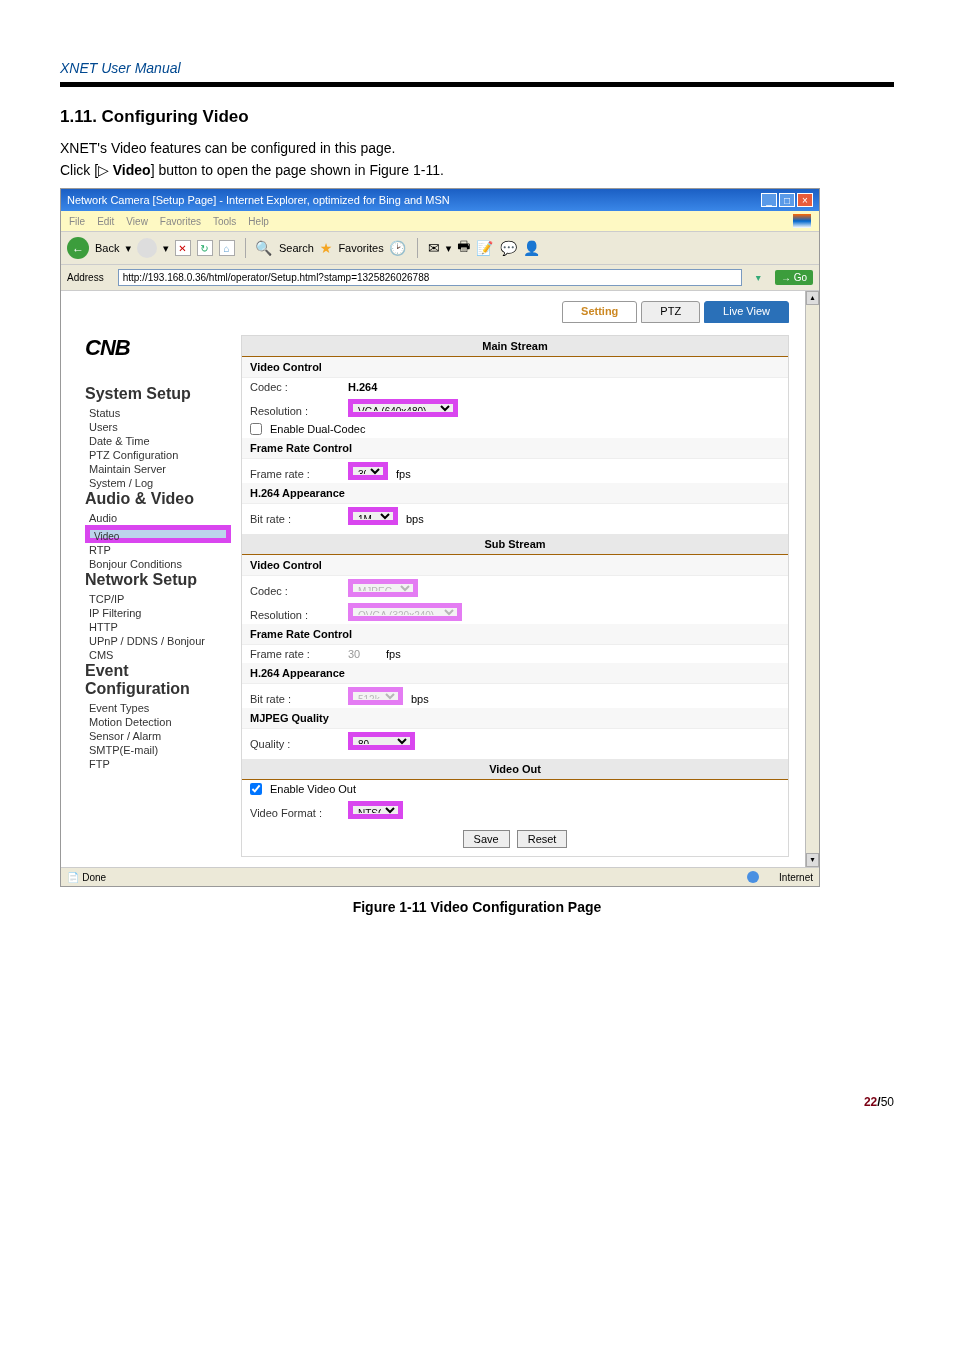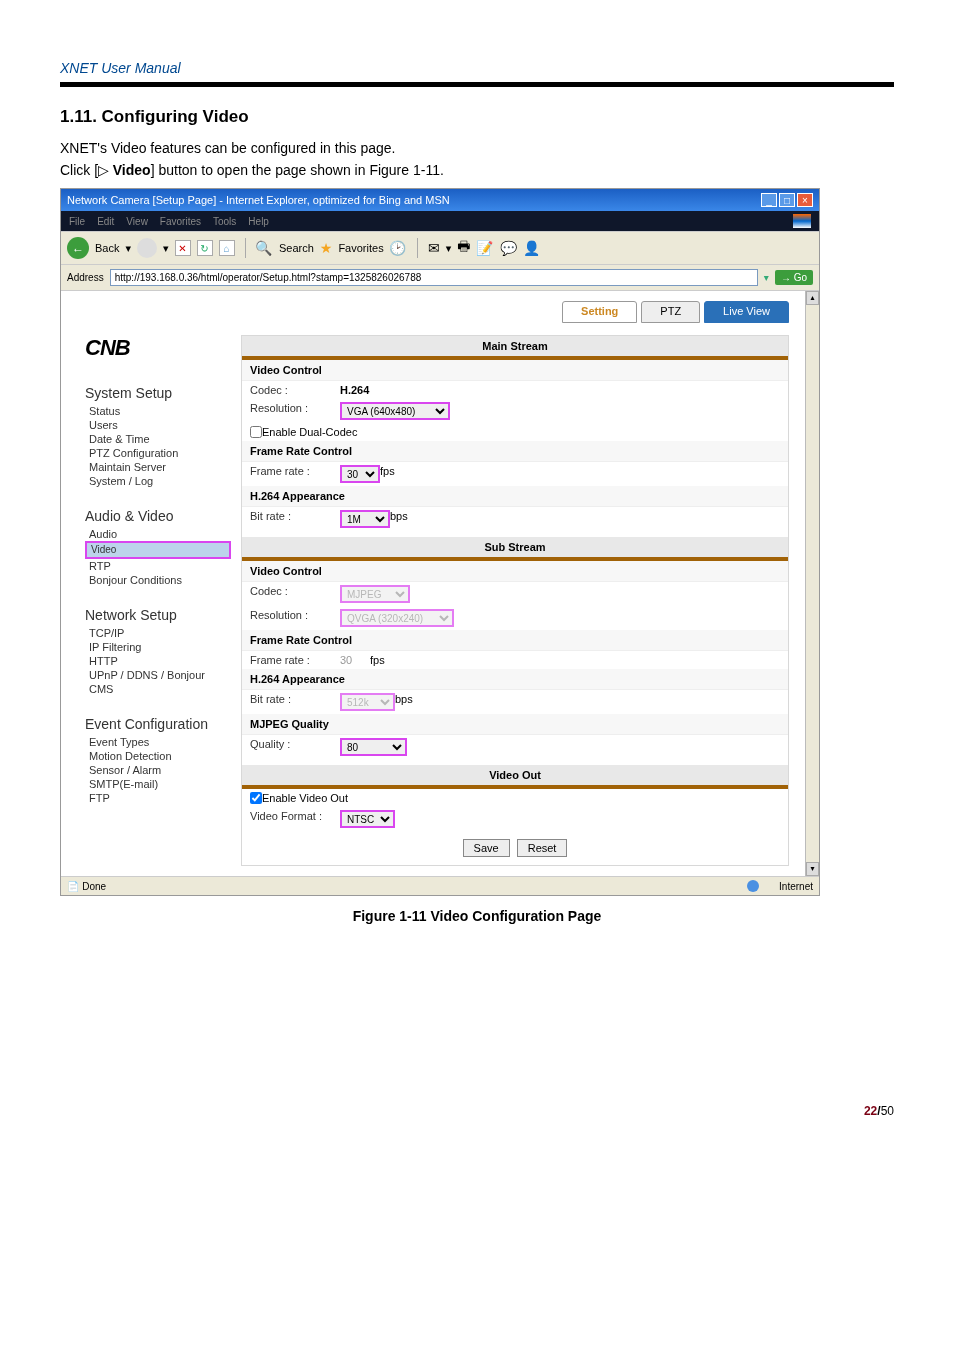--- a/index.html
+++ b/index.html
@@ -6,51 +6,51 @@
   body { font-family: Arial, sans-serif; background: #fff; width: 954px; margin: 0 auto; padding: 60px 60px 40px 60px; }
   .doc-header { color: #004890; font-style: italic; font-size: 14px; margin-bottom: 6px; }
   .hr-thick { border: none; border-top: 5px solid #000; margin-bottom: 20px; }
   .section-title { font-size: 17px; font-weight: bold; margin-bottom: 13px; }
   .body-text { font-size: 14px; margin-bottom: 6px; }
   .body-text .video-label { font-weight: bold; }
   .screenshot { border: 1px solid #999; width: 760px; margin-top: 10px; }
   .titlebar { background: linear-gradient(#1b5fc4,#3a87e8); color: #fff; font-size: 11px; padding: 4px 6px; display:flex; align-items:center; justify-content:space-between; }
   .titlebar .winbtns { display:flex; gap:2px;}
   .titlebar .winbtn { width:16px; height:14px; background:#5a9ae8; border:1px solid #fff; display:flex; align-items:center; justify-content:center; font-size:10px; }
-  .ie-menu { background:#0f172a; font-size:10px; color:#888; padding:3px 8px; display:flex; border-bottom:1px solid #ccc; align-items:center; justify-content:space-between;}
+  .ie-menu { background:#fef9c3; font-size:10px; color:#888; padding:3px 8px; display:flex; border-bottom:1px solid #ccc; align-items:center; justify-content:space-between;}
   .ie-menu .flag { width:18px; height:14px; background:linear-gradient(#f60,#06c,#fff);}
   .ie-toolbar { background:#ece9d8; padding:4px 6px; display:flex; align-items:center; gap:6px; border-bottom:1px solid #ccc; font-size:11px;}
   .ie-toolbar .backbtn { width:22px; height:22px; border-radius:50%; background:#3c9d3c; color:#fff; display:flex; align-items:center; justify-content:center; font-size:12px;}
   .ie-toolbar .greybtn { width:20px; height:20px; border-radius:50%; background:#ddd;}
   .ie-toolbar .sq { width:16px; height:16px; border:1px solid #aaa; background:#fff; display:flex; align-items:center; justify-content:center; font-size:10px;}
   .ie-toolbar .sq.red { color:#c00;}
   .ie-toolbar .lbl { color:#000;}
   .ie-toolbar .sep { width:1px; height:20px; background:#aaa; margin:0 4px;}
   .iconbtn { font-size:14px; }
-  .ie-address { background:#ece9d8; padding:4px 6px; display:flex; align-items:center; gap:6px; border-bottom:1px solid #ccc; font-size:10px;}
+  .ie-address { background:#ece9d8; padding:4px 6px; display:flex; align-items:center; gap:14px; border-bottom:1px solid #ccc; font-size:10px;}
   .ie-address input { flex:1; font-size:10px; padding:2px 4px; border:1px solid #7a9ac0;}
   .ie-address .gobtn { background:#3c9d3c; color:#fff; padding:2px 6px; font-size:10px; border-radius:2px;}
   .page { display:flex; background:#fff; min-height:520px; position:relative;}
   .topright-tabs { position:absolute; top:10px; right:30px; display:flex; gap:4px; font-size:11px; height:22px;}
   .tab { padding:3px 18px; border:1px solid #999; border-top-left-radius:3px; border-top-right-radius:3px; background:#fff;}
   .tab.active { color:#c82; font-weight:bold;}
   .tab.ptz { background:#eee;}
   .tab.live { background:#2a70b8; color:#fff; border-color:#2a70b8;}
   .sidebar { width:180px; padding:44px 10px 10px 24px; font-size:11px; color:#333; }
   .sidebar .logo { font-size:22px; font-weight:bold; font-style:italic; color:#000; margin-bottom:24px; letter-spacing:-1px;}
-  .sidebar .group-title { font-weight:normal; margin-top:20px; margin-bottom:3px; font-size:14px;}
+  .sidebar .group-title { font-weight:bold; margin-top:0; margin-bottom:3px; font-size:16px;}
   .sidebar .item { padding:1px 0 1px 4px; cursor:pointer;}
   .sidebar .item.sel { background:#bcd4eb;}
   .main { flex:1; padding:44px 30px 10px 0; font-size:11px;}
   .panel { border:1px solid #d8d8d8; background:#fff; }
-  .sect-head { background:#e8e8e8; text-align:center; font-weight:bold; padding:4px; font-size:11px; border-bottom:4px solid #a16207;}
+  .sect-head { background:#e8e8e8; text-align:center; font-weight:bold; padding:4px; font-size:11px; border-bottom:1px solid #a16207;}
   .sub-head { font-weight:bold; padding:4px 8px; font-size:11px; background:#f7f7f7; border-bottom:1px solid #eee;}
-  .row { display:flex; align-items:flex-start; padding:3px 8px; gap:0;}
+  .row { display:flex; align-items:flex-end; padding:3px 8px; gap:8px;}
   .row .lab { width:90px; color:#333;}
-  .sel { border:2px solid #d946ef; font-size:10px; padding:1px; height:18px;}
+  .sel { border:5px solid #d946ef; font-size:10px; padding:1px; height:18px;}
   .chk { width:12px; height:12px;}
   .btns { text-align:center; padding:8px;}
   .btns button { font-size:11px; padding:2px 10px; border:1px solid #888; background:#eee; margin:0 2px; cursor:pointer;}
   .scroll-area { position:relative;}
   .vscroll { position:absolute; right:0; top:0; width:14px; height:100%; background:#ece9d8; border-left:1px solid #bbb;}
   .vscroll .arrow { height:14px; background:#ddd; border:1px solid #aaa; font-size:8px; text-align:center; line-height:12px;}
   .statusbar { background:#ece9d8; border-top:1px solid #ccc; font-size:10px; padding:3px 6px; display:flex; justify-content:space-between; align-items:center;}
   .statusbar .zone { display:flex; align-items:center; gap:20px;margin-left:36px;}
   .statusbar .globe { width:12px; height:12px; border-radius:50%; background:#4a90e2;}
   .figure-caption { text-align:center; font-weight:bold; font-size:14px; margin-top:12px;}

